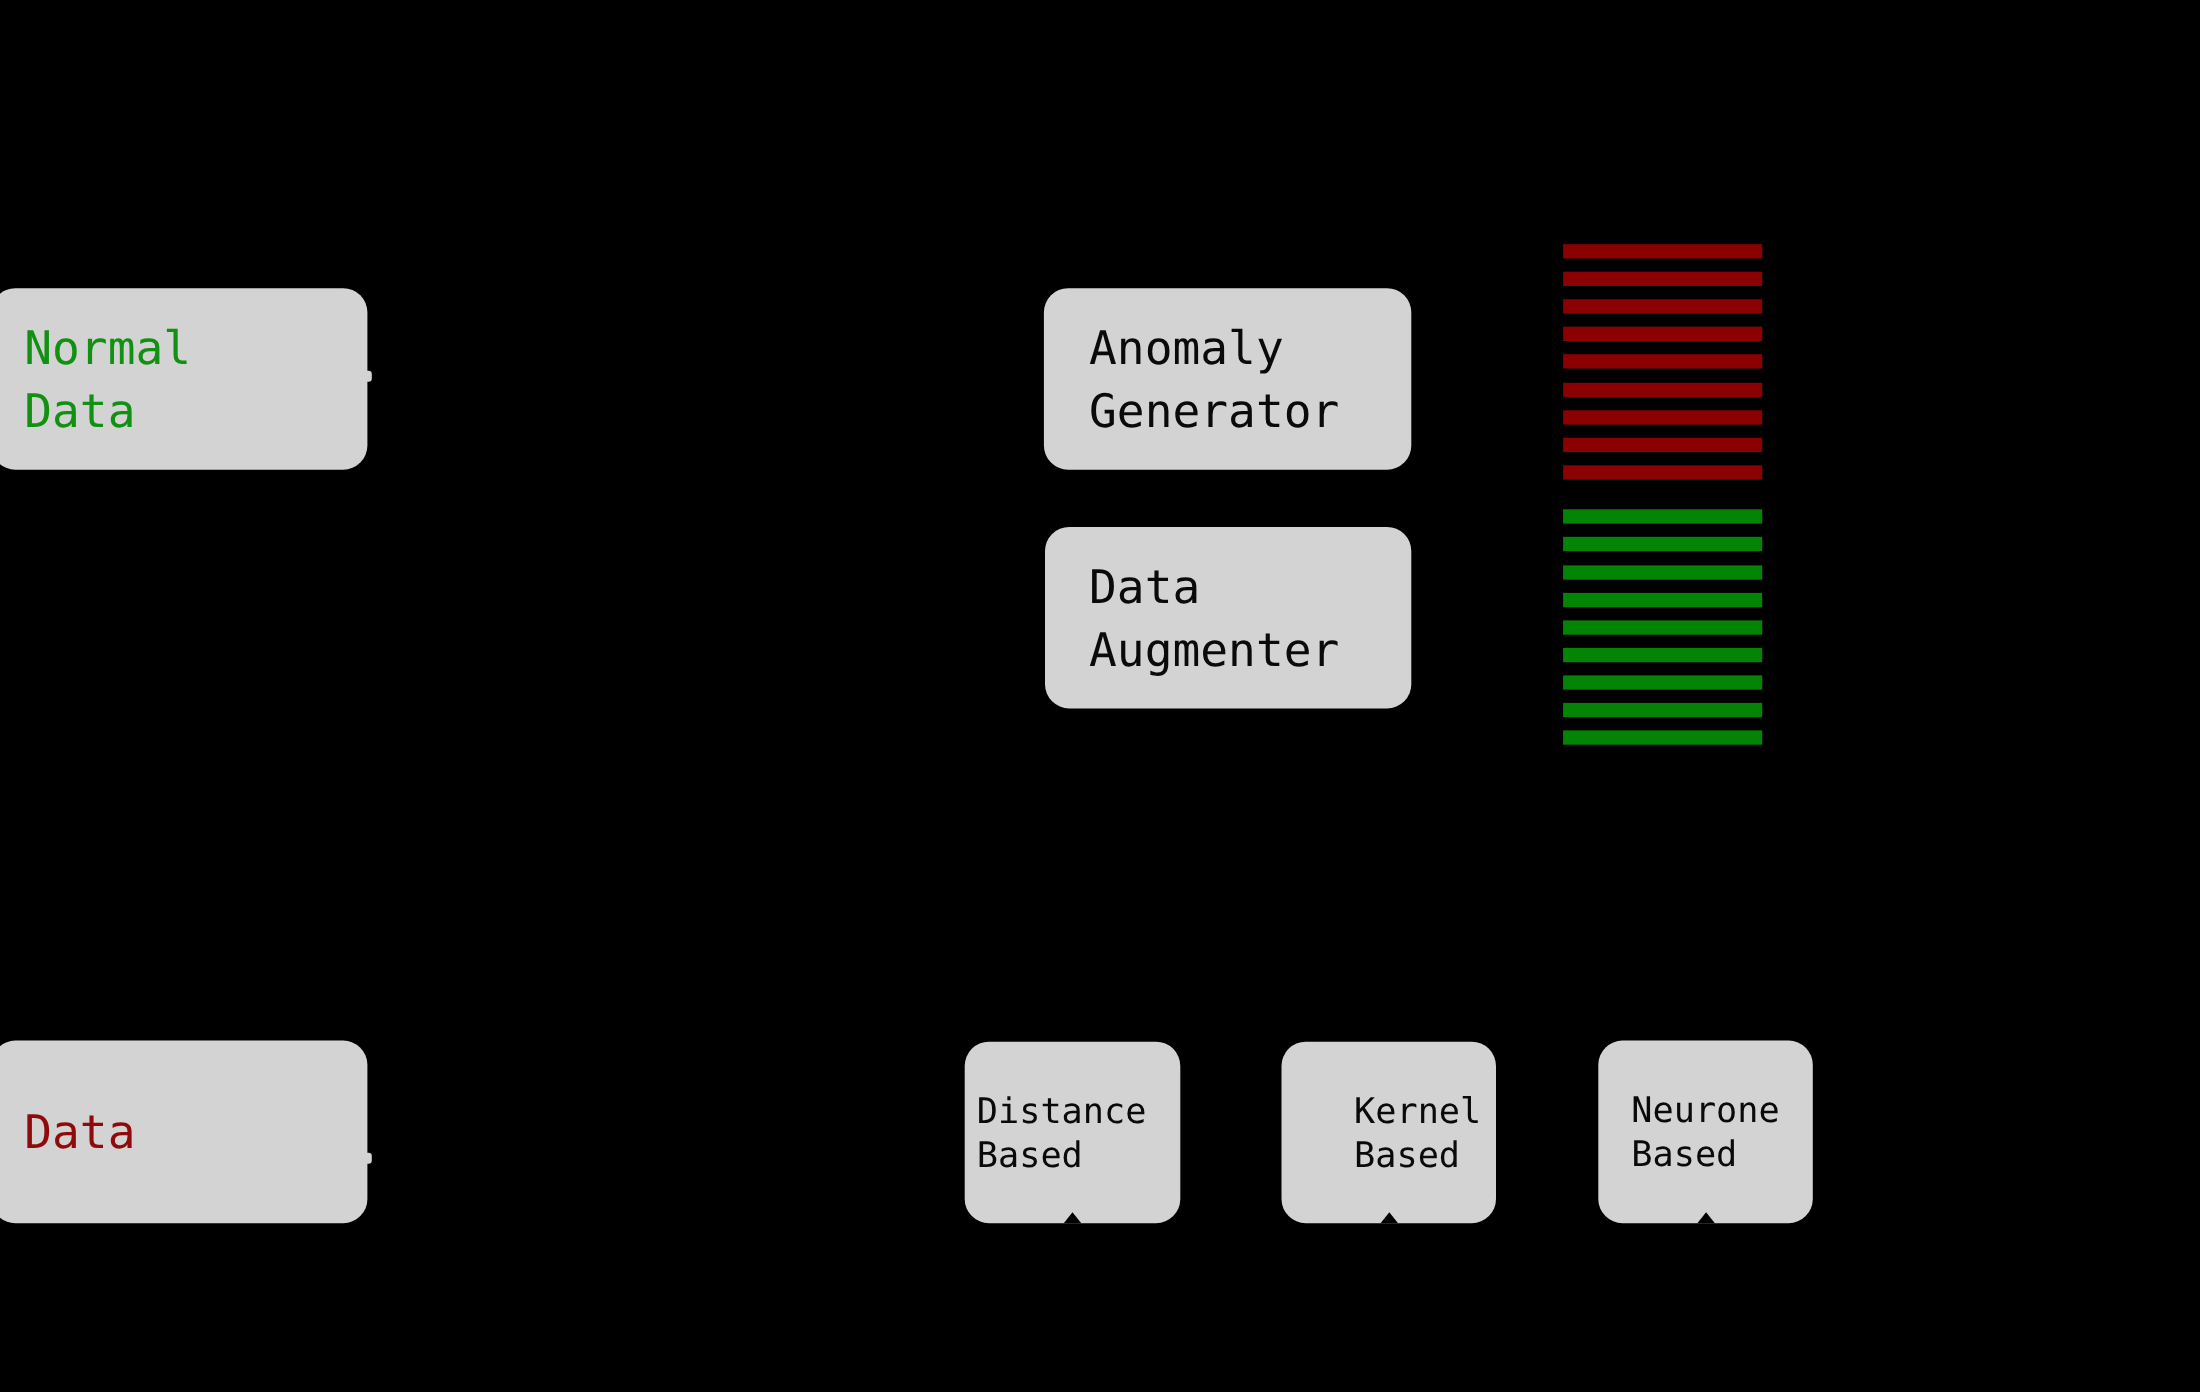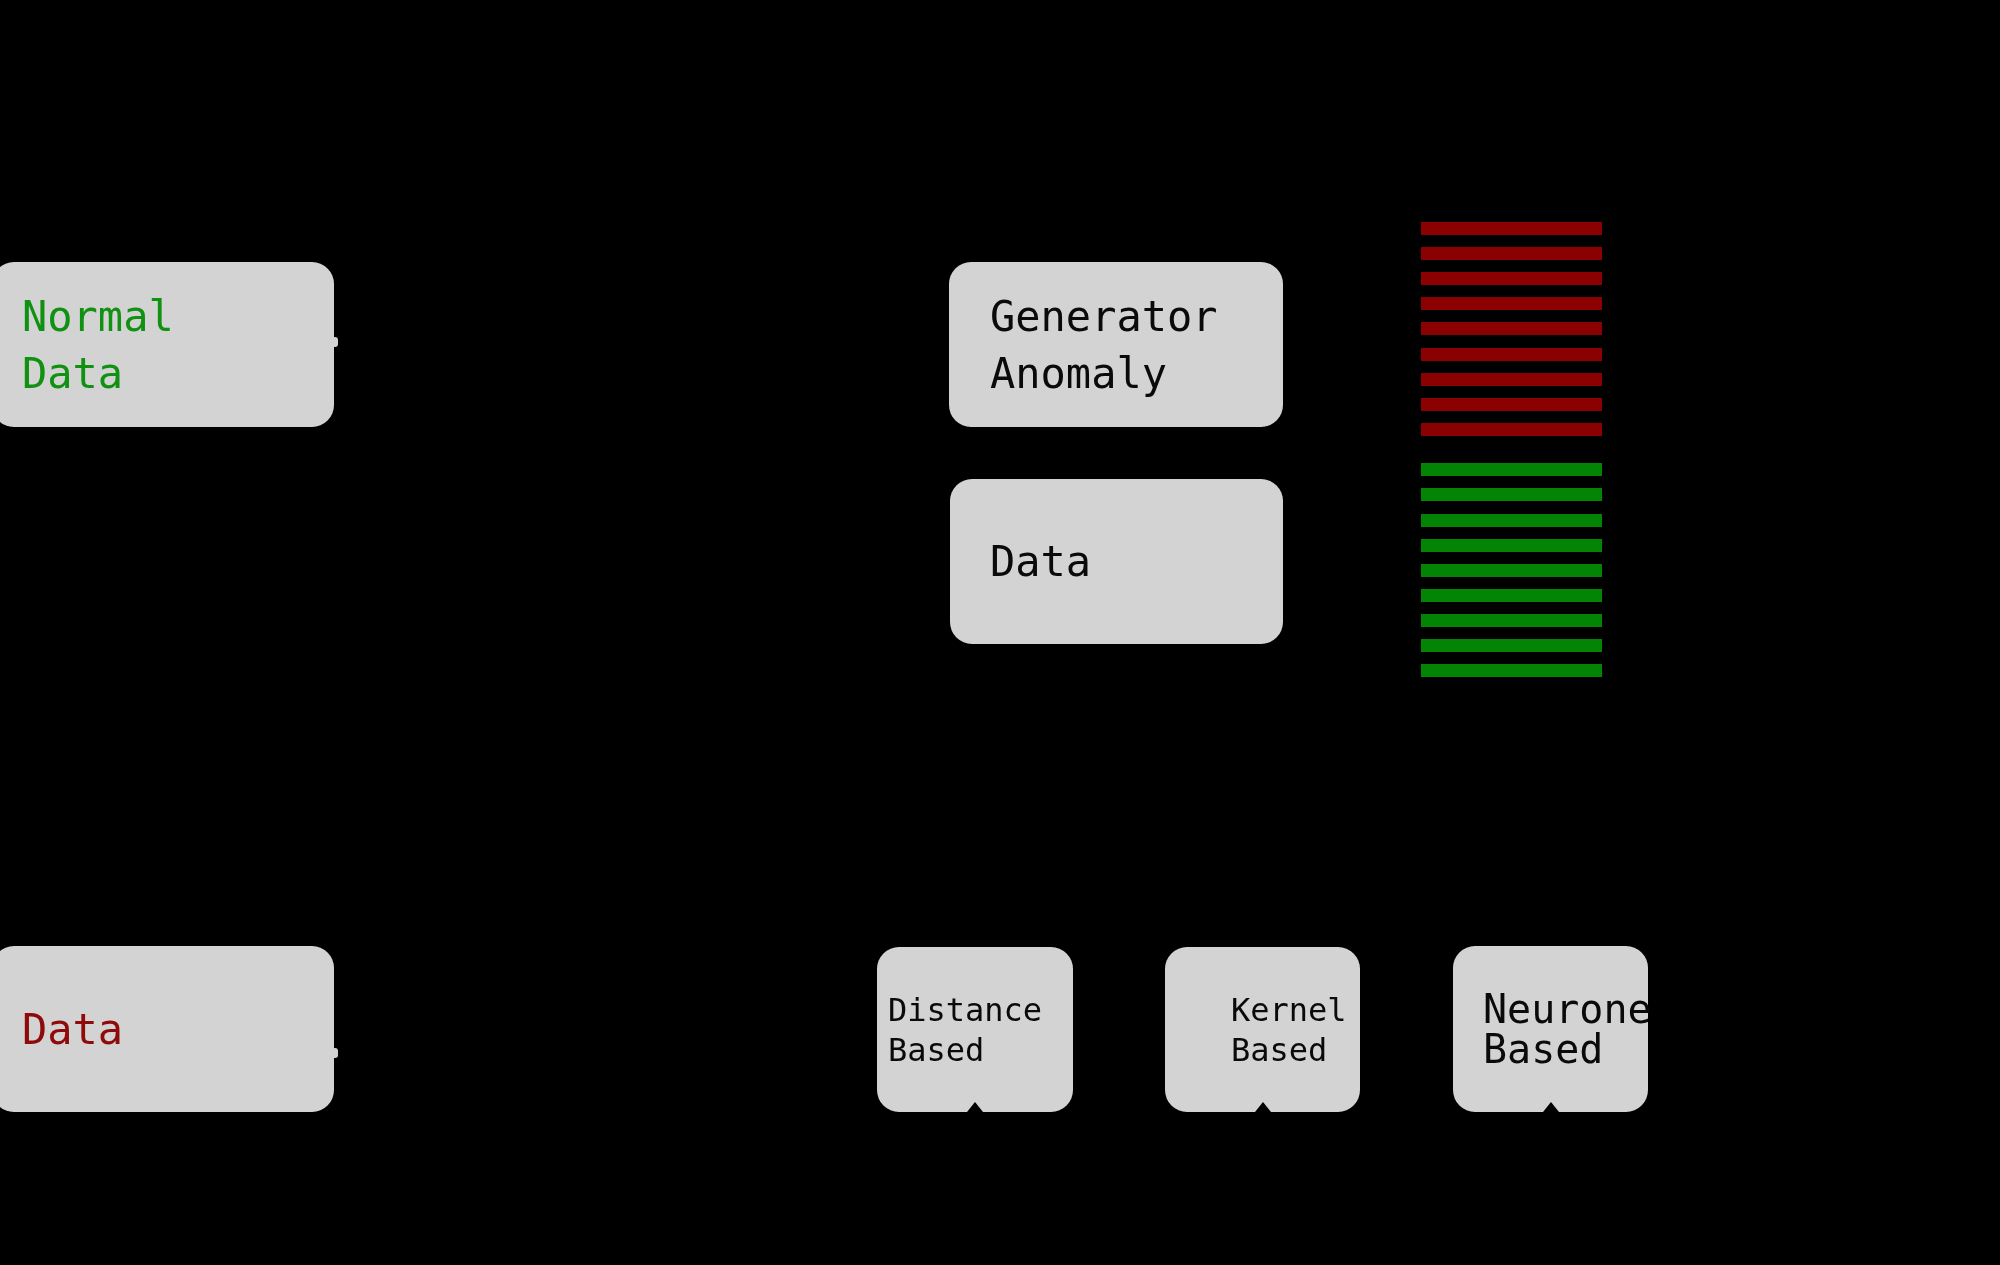--- a/index.html
+++ b/index.html
@@ -76,38 +76,39 @@
         <div class="stripe" style="left: 1421px; top: 638.75px; width: 181px; height: 13px; background: rgb(4, 132, 4);"></div>
         <div class="stripe" style="left: 1421px; top: 663.8px; width: 181px; height: 13px; background: rgb(4, 132, 4);"></div>
       </div>
     </div>
   <div class="layer" id="boxes-layer">
       <div class="node" style="left: -8px; top: 262px; width: 342px; height: 165px; padding-left: 30px; font-size: 42px; line-height: 57px; color: rgb(17, 145, 17);">
         <span class="line">Normal</span>
         <span class="line">Data</span>
       </div>
       <div class="node" style="left: 949px; top: 262px; width: 334px; height: 165px; padding-left: 41px; font-size: 42px; line-height: 57px; color: rgb(10, 10, 10);">
+        <span class="line">Anomaly</span>
         <span class="line">Generator</span>
-        <span class="line">Anomaly</span>
       </div>
       <div class="node" style="left: 950px; top: 479px; width: 333px; height: 165px; padding-left: 40px; font-size: 42px; line-height: 57px; color: rgb(10, 10, 10);">
         <span class="line">Data</span>
+        <span class="line">Augmenter</span>
       </div>
       <div class="node" style="left: -8px; top: 946px; width: 342px; height: 166px; padding-left: 30px; font-size: 42px; line-height: 57px; color: rgb(143, 11, 11);">
         <span class="line">Data</span>
       </div>
       <div class="node" style="left: 877px; top: 947px; width: 196px; height: 165px; padding-left: 11px; font-size: 32px; line-height: 40px; color: rgb(10, 10, 10);">
         <span class="line">Distance</span>
         <span class="line">Based</span>
       </div>
       <div class="node" style="left: 1165px; top: 947px; width: 195px; height: 165px; padding-left: 66px; font-size: 32px; line-height: 40px; color: rgb(10, 10, 10);">
         <span class="line">Kernel</span>
         <span class="line">Based</span>
       </div>
-      <div class="node" style="left: 1453px; top: 946px; width: 195px; height: 166px; padding-left: 30px; font-size: 40px; line-height: 40px; color: rgb(10, 10, 10);">
+      <div class="node" style="left: 1453px; top: 946px; width: 195px; height: 166px; padding-left: 30px; font-size: 32px; line-height: 40px; color: rgb(10, 10, 10);">
         <span class="line">Neurone</span>
         <span class="line">Based</span>
       </div>
     </div>
   <div class="layer" id="decor-layer">
       <div class="notch" style="left: 967px; top: 1102px;"></div>
       <div class="notch" style="left: 1254.5px; top: 1102px;"></div>
       <div class="notch" style="left: 1542.5px; top: 1102px;"></div>
       <div class="stub" style="left: 330px; top: 337px; width: 8px; height: 10px;"></div>
       <div class="stub" style="left: 330px; top: 1048px; width: 8px; height: 10px;"></div>

